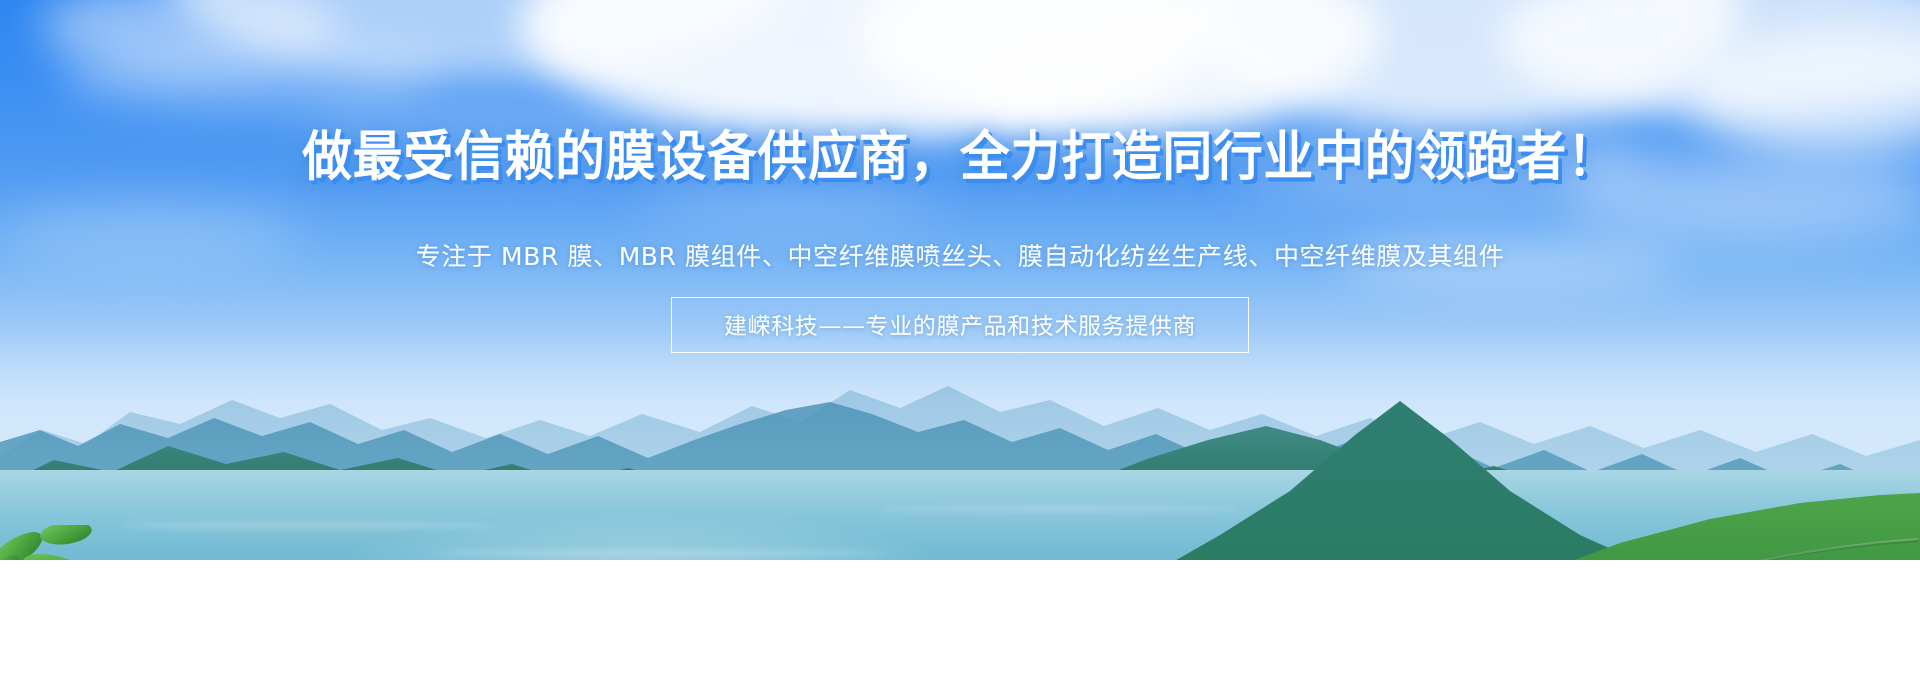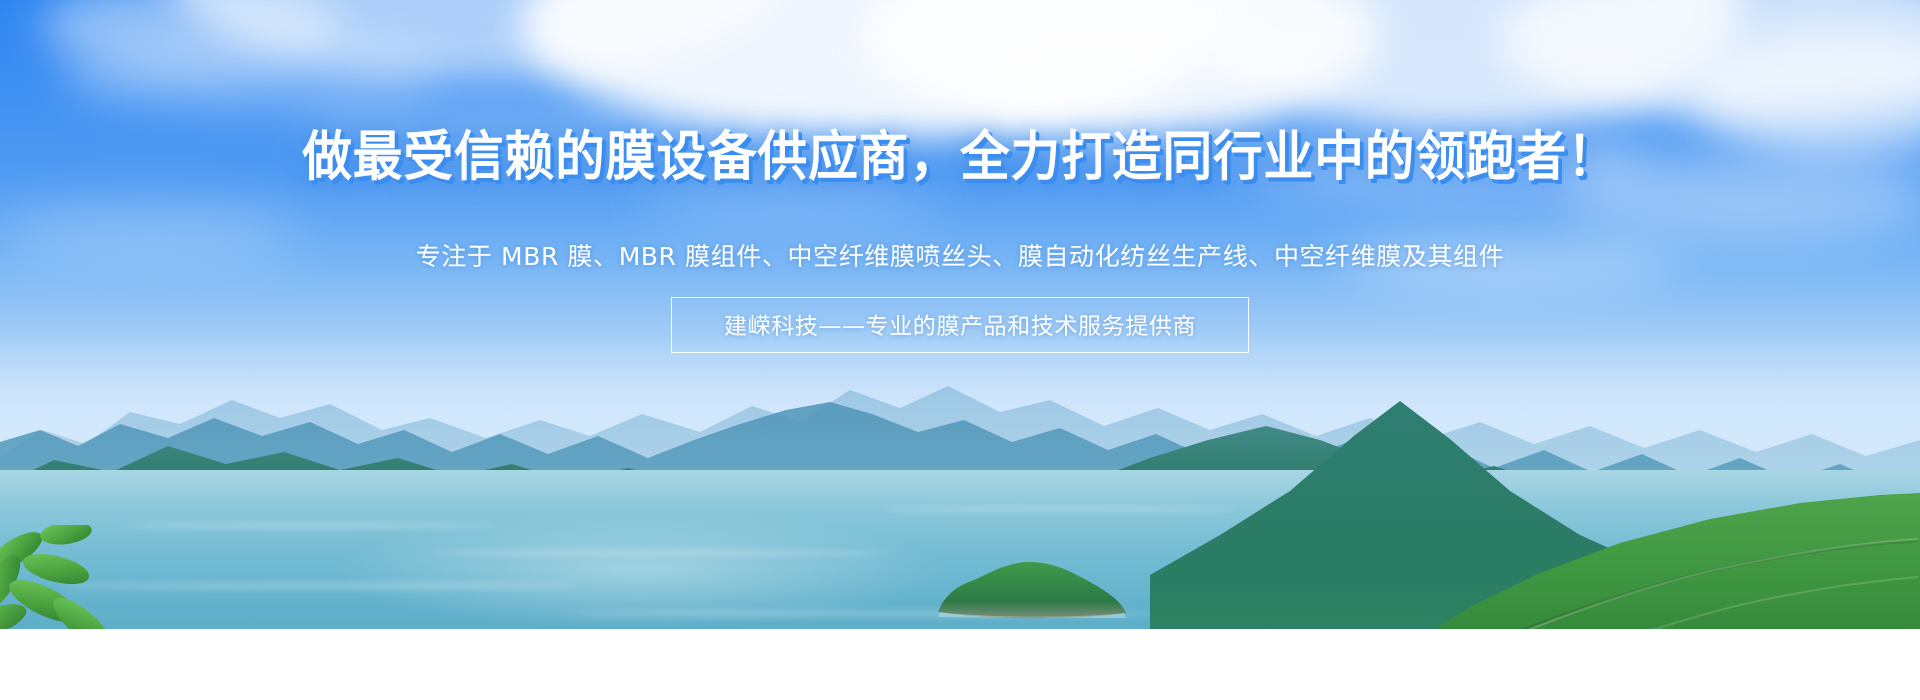--- a/index.html
+++ b/index.html
@@ -2,21 +2,21 @@
 <html lang="zh-CN"><head>
 <meta charset="utf-8">
 <title>Hero Banner</title>
 <style>
   html,body{margin:0;padding:0;background:#fff;}
   body{font-family:"Liberation Sans","DejaVu Sans",sans-serif;}
 
   .banner{
     position:relative;
     width:1920px;
-    height:629px;
+    height:560px;
     overflow:hidden;
     background:#3d8ff2;
   }
 
   
   .sky{
     position:absolute; left:0; top:0; width:1920px; height:470px;
     background:
       linear-gradient(to bottom,
         #2f86f0 0%,

